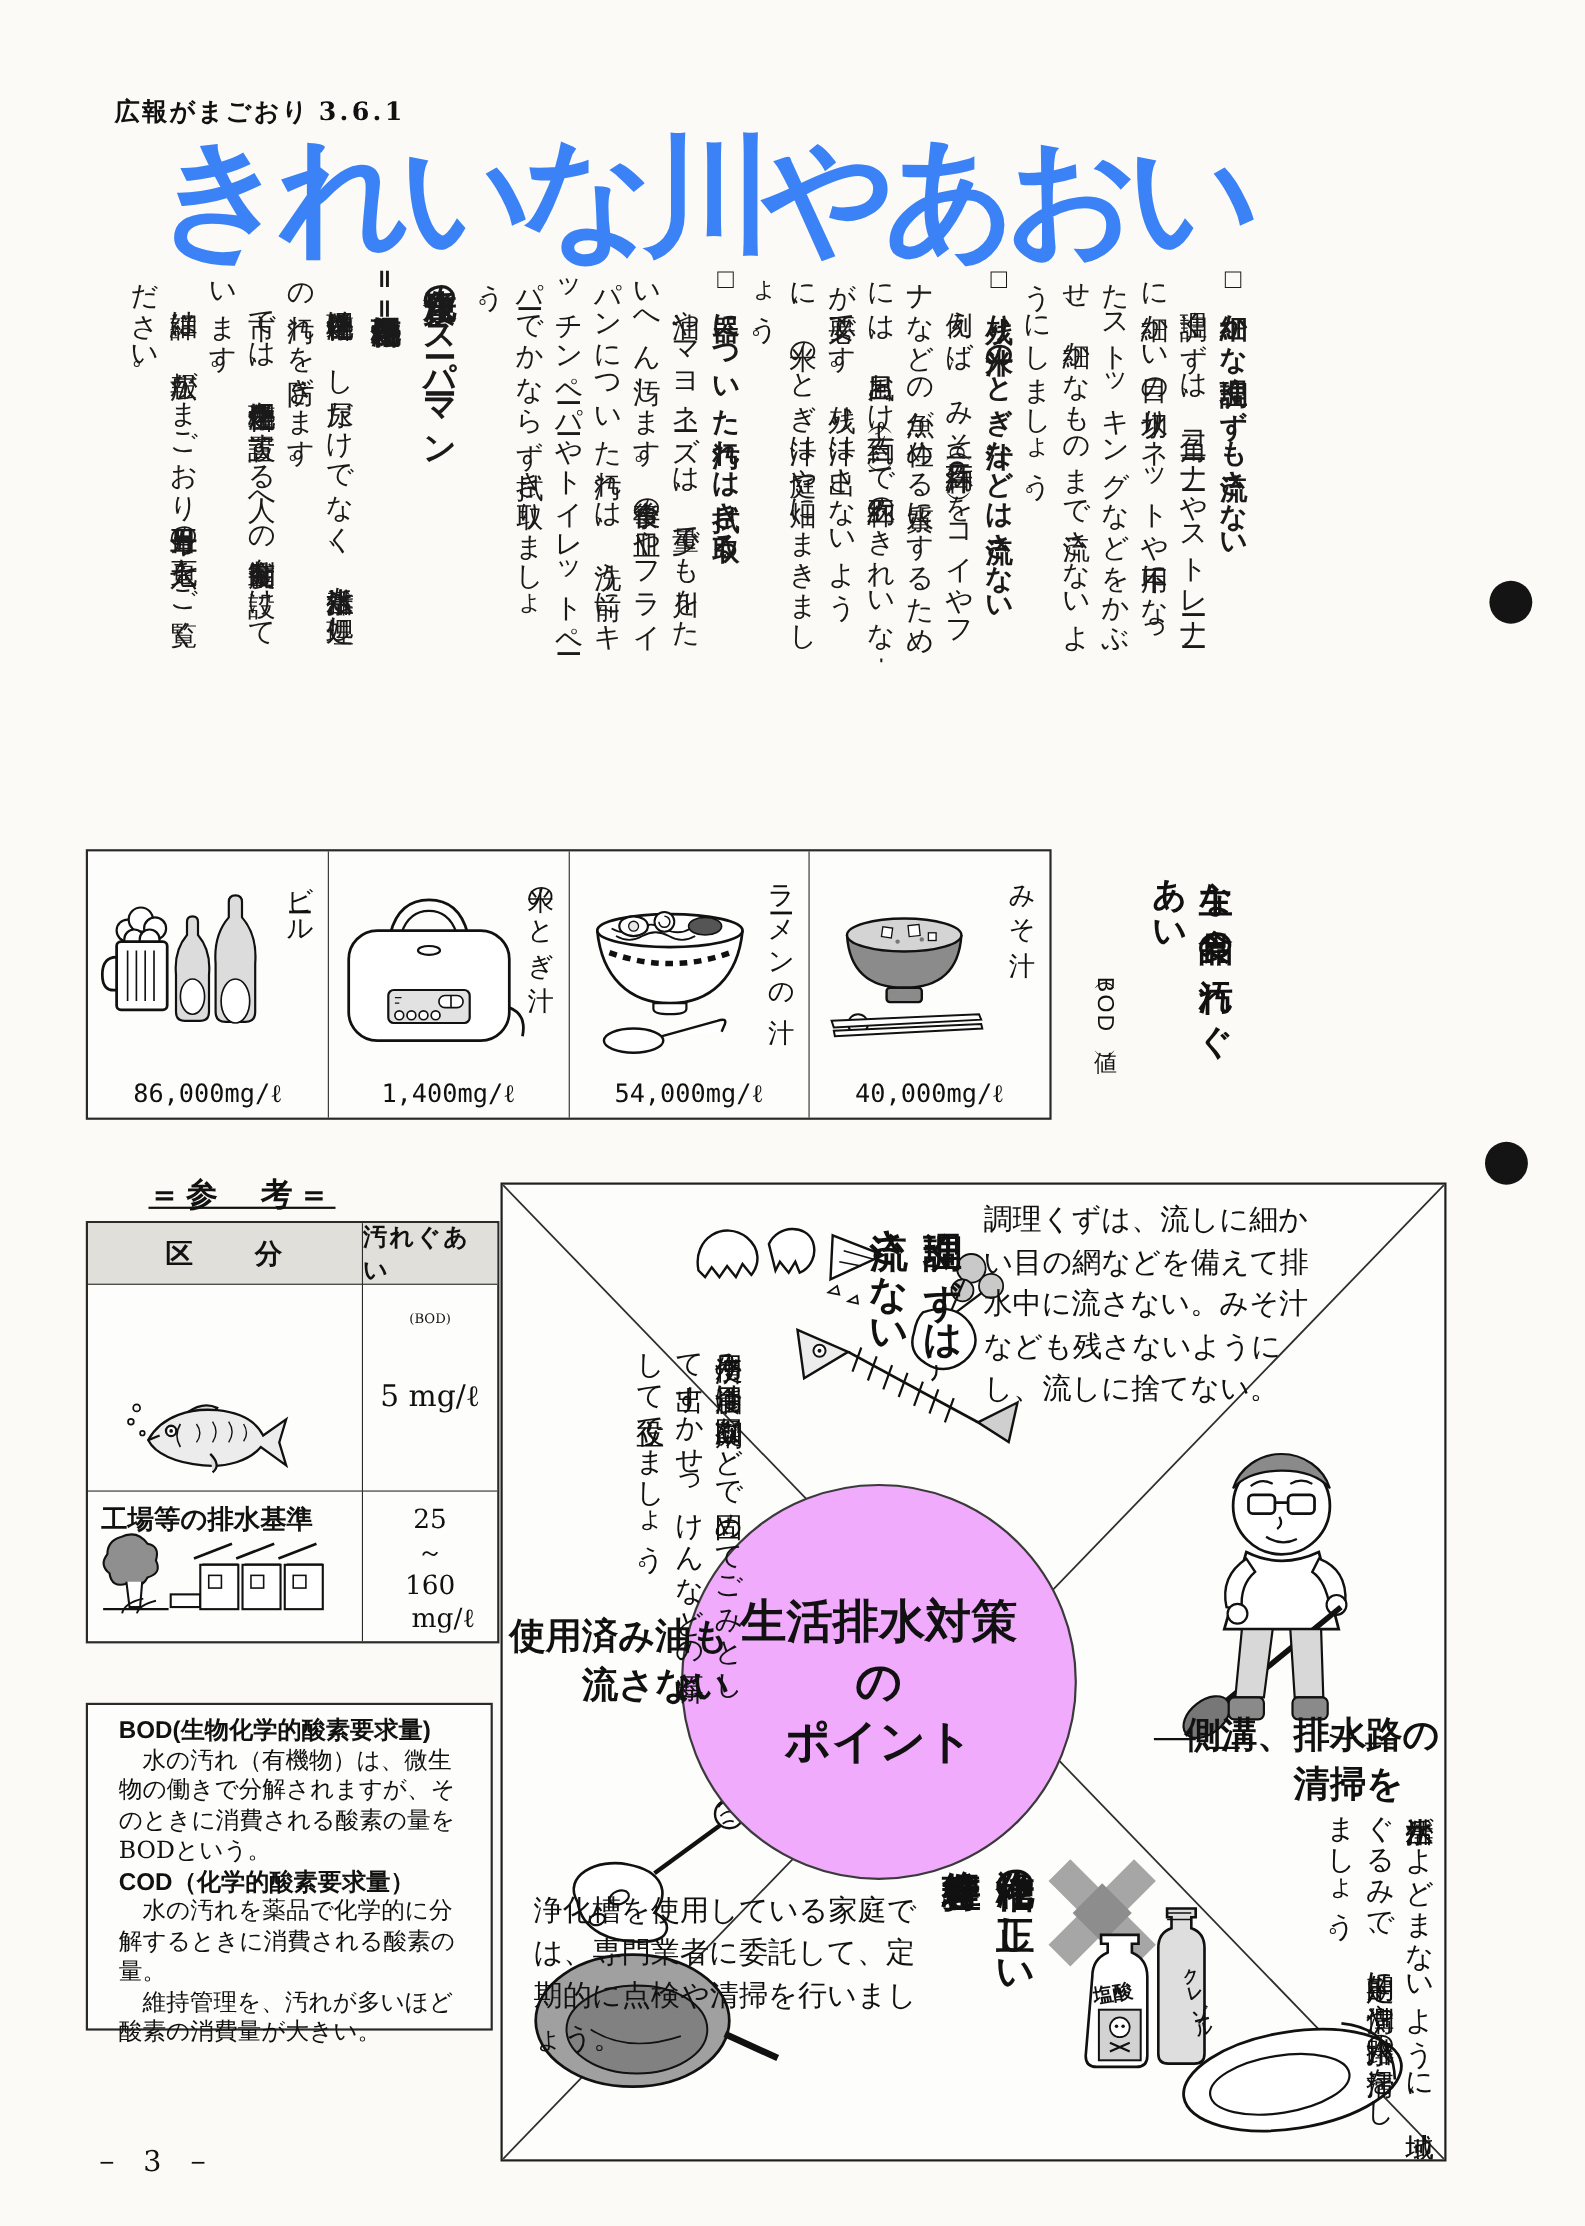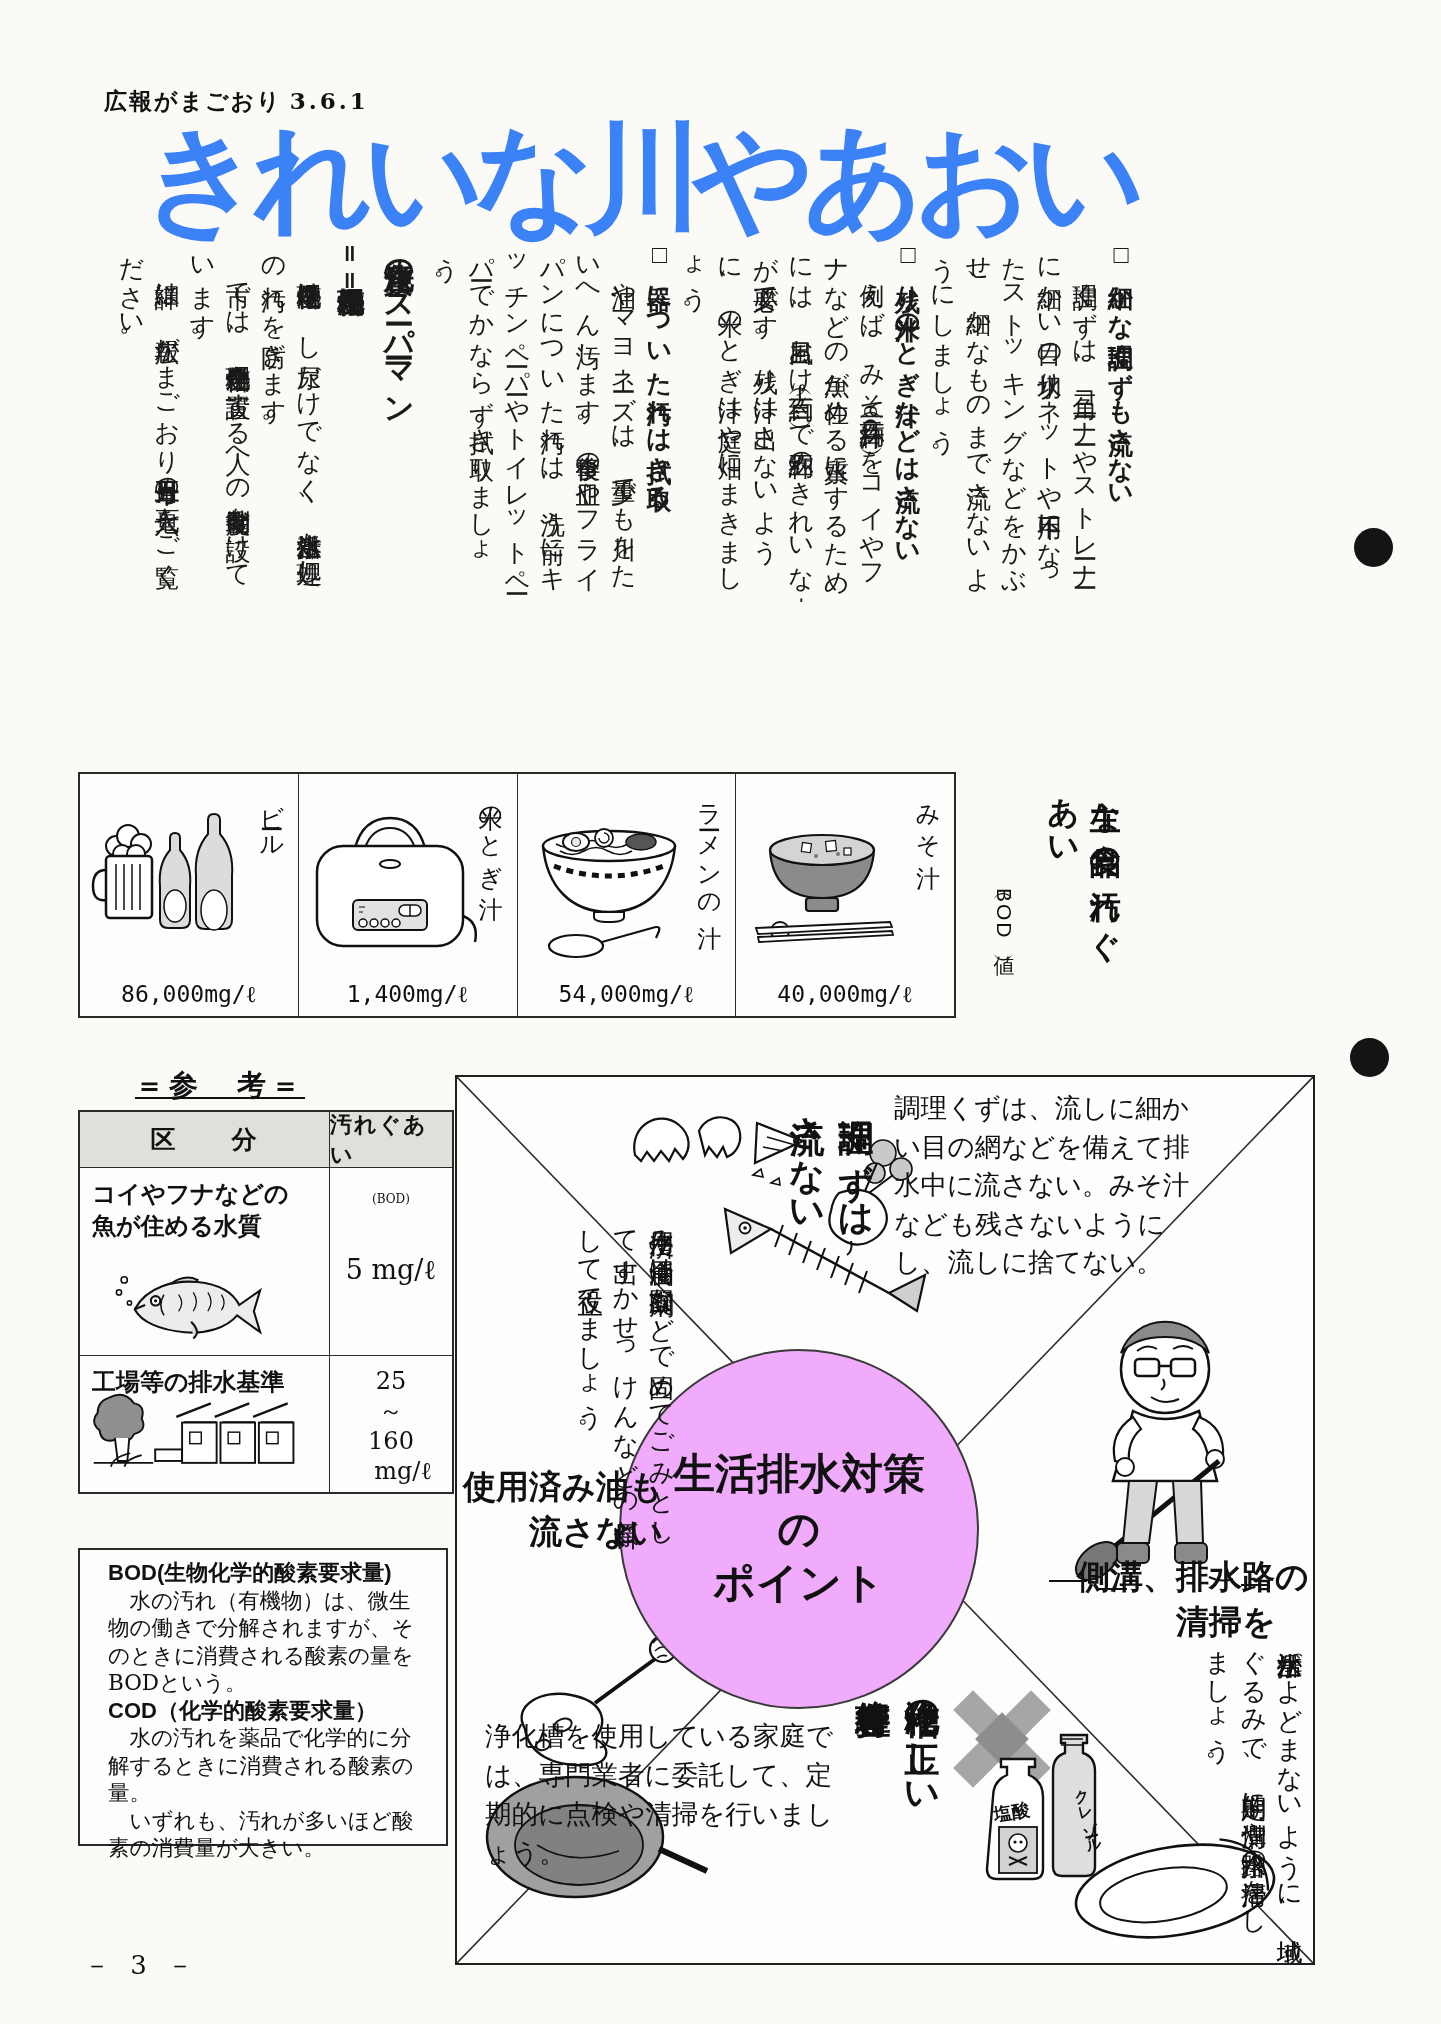--- a/index.html
+++ b/index.html
@@ -209,22 +209,20 @@
 
   <div class="food-title">主な食品の汚れぐあい</div>
   <div class="food-note">（BOD値）</div>
 
   <div class="ref-title">＝参　考＝</div>
   <div class="ref-table">
     <div class="ref-head">区　　分</div>
     <div class="ref-head" style="font-size:22px;">汚れぐあい</div>
 
     <div>
-      <div class="ref-label pre">コイやフナなどの
-魚が住める水質</div>
       <div class="ref-art" style="left:28px;bottom:4px;">
         <svg width="160" height="92" viewBox="0 0 150 88" fill="none" stroke="#111">
           <circle cx="14" cy="20" r="3" stroke-width="1.5"></circle>
             <circle cx="9" cy="32" r="2.5" stroke-width="1.5"></circle>
             <circle cx="19" cy="42" r="2" stroke-width="1.5"></circle>
           <path d="M58,24 q14,-10 26,-4 l-8,10" fill="#ddd" stroke-width="2"></path>
           <path d="M24,48 C36,26 62,20 84,22 C104,24 118,32 124,44 L144,30 L138,50 L144,70 L122,54 C112,66 92,72 72,70 C48,68 30,60 24,48 Z" fill="#ececec" stroke-width="2"></path>
           <circle cx="44" cy="40" r="4.5" fill="#fff" stroke-width="2"></circle>
             <circle cx="44" cy="40" r="1.6" fill="#111" stroke="none"></circle>
           <path d="M24,48 l10,-4" stroke-width="2"></path>
@@ -267,21 +265,21 @@
 160
 　mg/ℓ</div>
     </div>
   </div>
 
   <div class="bod-box">
     <div class="bh">BOD(生物化学的酸素要求量)</div>
     <p>　水の汚れ（有機物）は、微生物の働きで分解されますが、そのときに消費される酸素の量をBODという。</p>
     <div class="bh">COD（化学的酸素要求量）</div>
     <p>　水の汚れを薬品で化学的に分解するときに消費される酸素の量。</p>
-    <p>　いずれも、汚れが多いほど酸素の消費量が大きい。</p>
+    <p>　維持管理を、汚れが多いほど酸素の消費量が大きい。</p>
   </div>
 
   <div class="diagram">
     <svg class="diag-lines" width="856" height="886" viewBox="0 0 856 886">
       <line x1="0" y1="0" x2="856" y2="886" stroke="#2d2d2d" stroke-width="1.6"></line>
       <line x1="856" y1="0" x2="0" y2="886" stroke="#2d2d2d" stroke-width="1.6"></line>
     </svg>
 
     <div class="d-art" style="left:150px;top:20px;">
       <svg width="340" height="235" viewBox="0 0 340 235" fill="none" stroke="#111">

